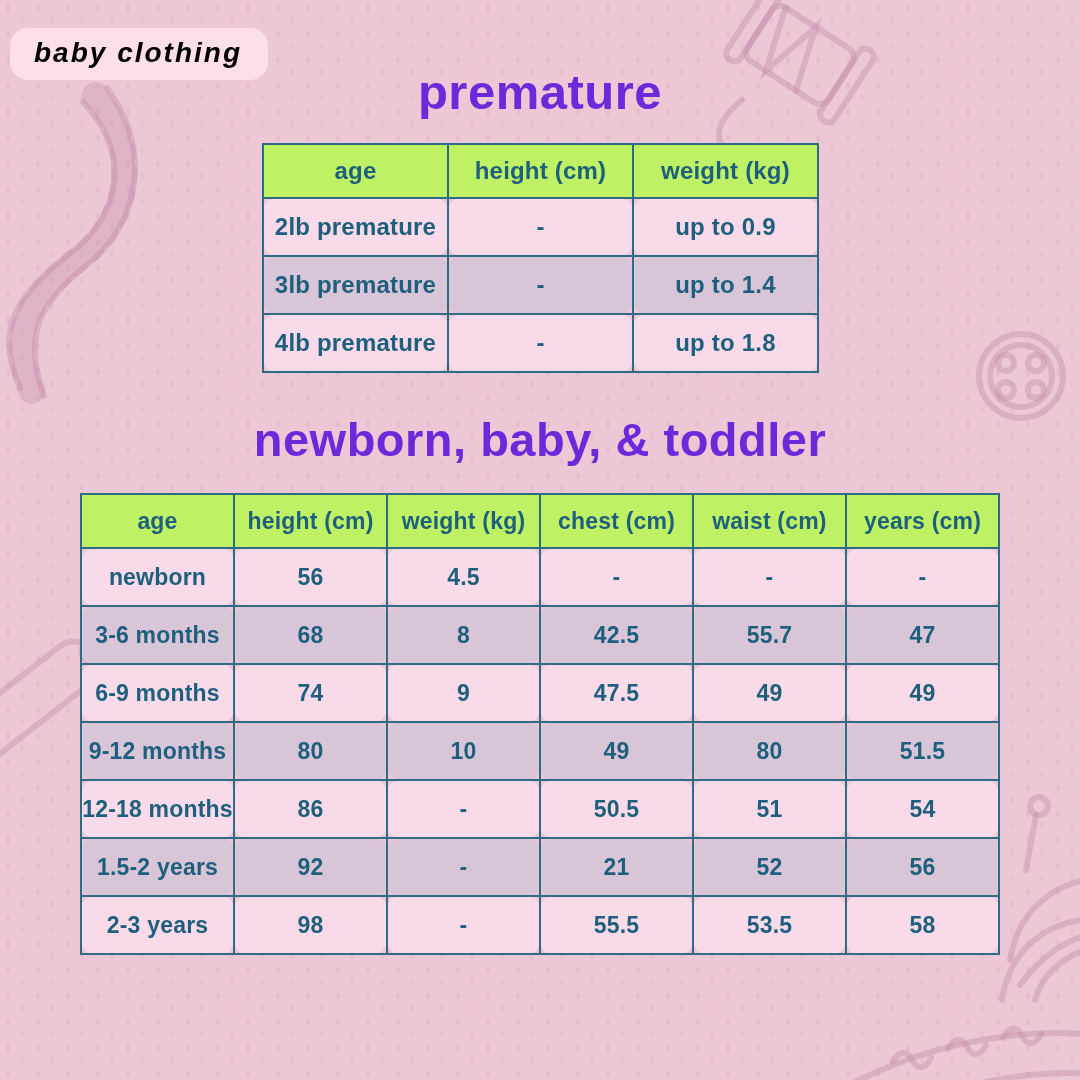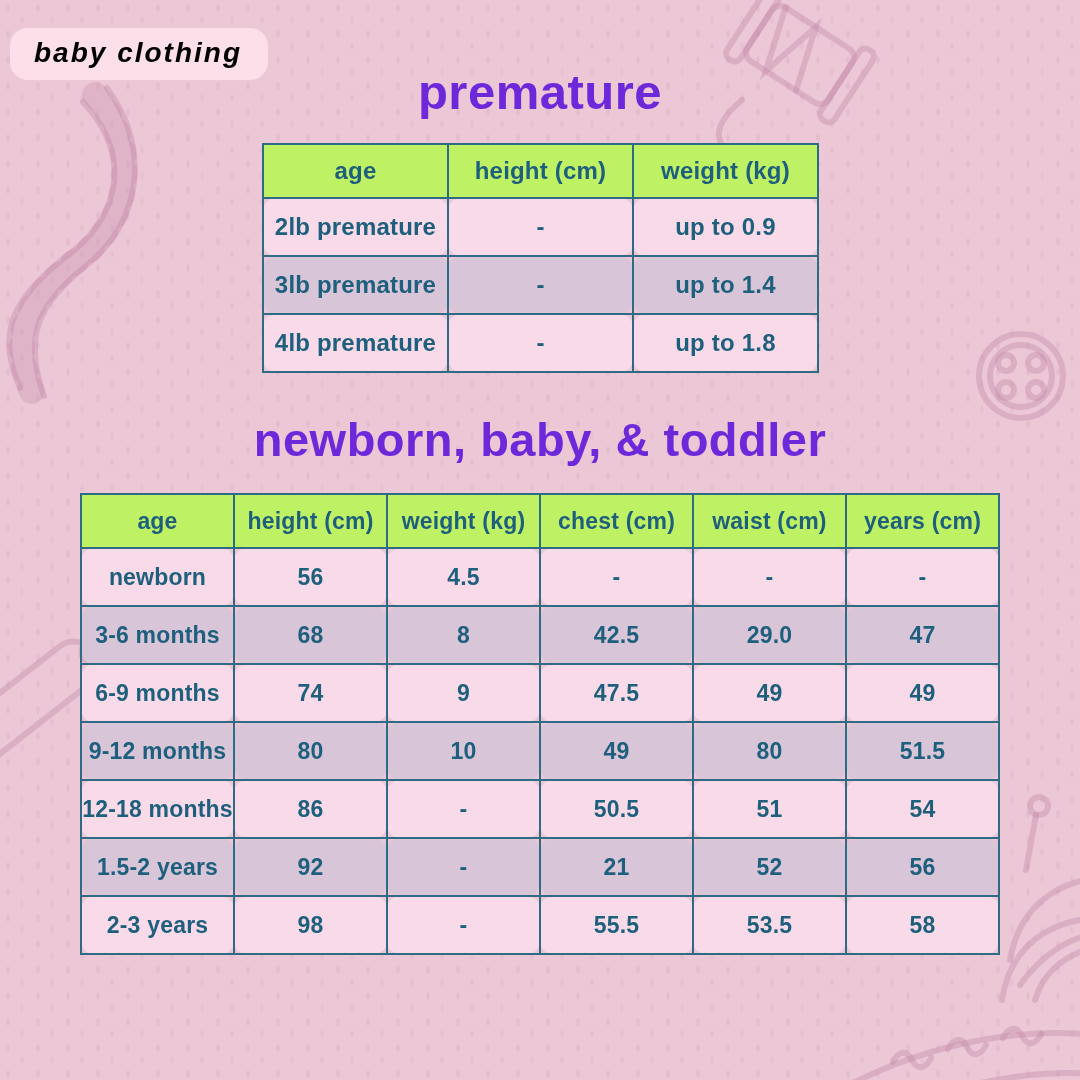--- a/index.html
+++ b/index.html
@@ -156,21 +156,21 @@
           <td>4.5</td>
           <td>-</td>
           <td>-</td>
           <td>-</td>
         </tr>
         <tr>
           <td>3-6 months</td>
           <td>68</td>
           <td>8</td>
           <td>42.5</td>
-          <td>29.0</td>
+          <td>55.7</td>
           <td>47</td>
         </tr>
         <tr>
           <td>6-9 months</td>
           <td>74</td>
           <td>9</td>
           <td>47.5</td>
           <td>49</td>
           <td>49</td>
         </tr>

